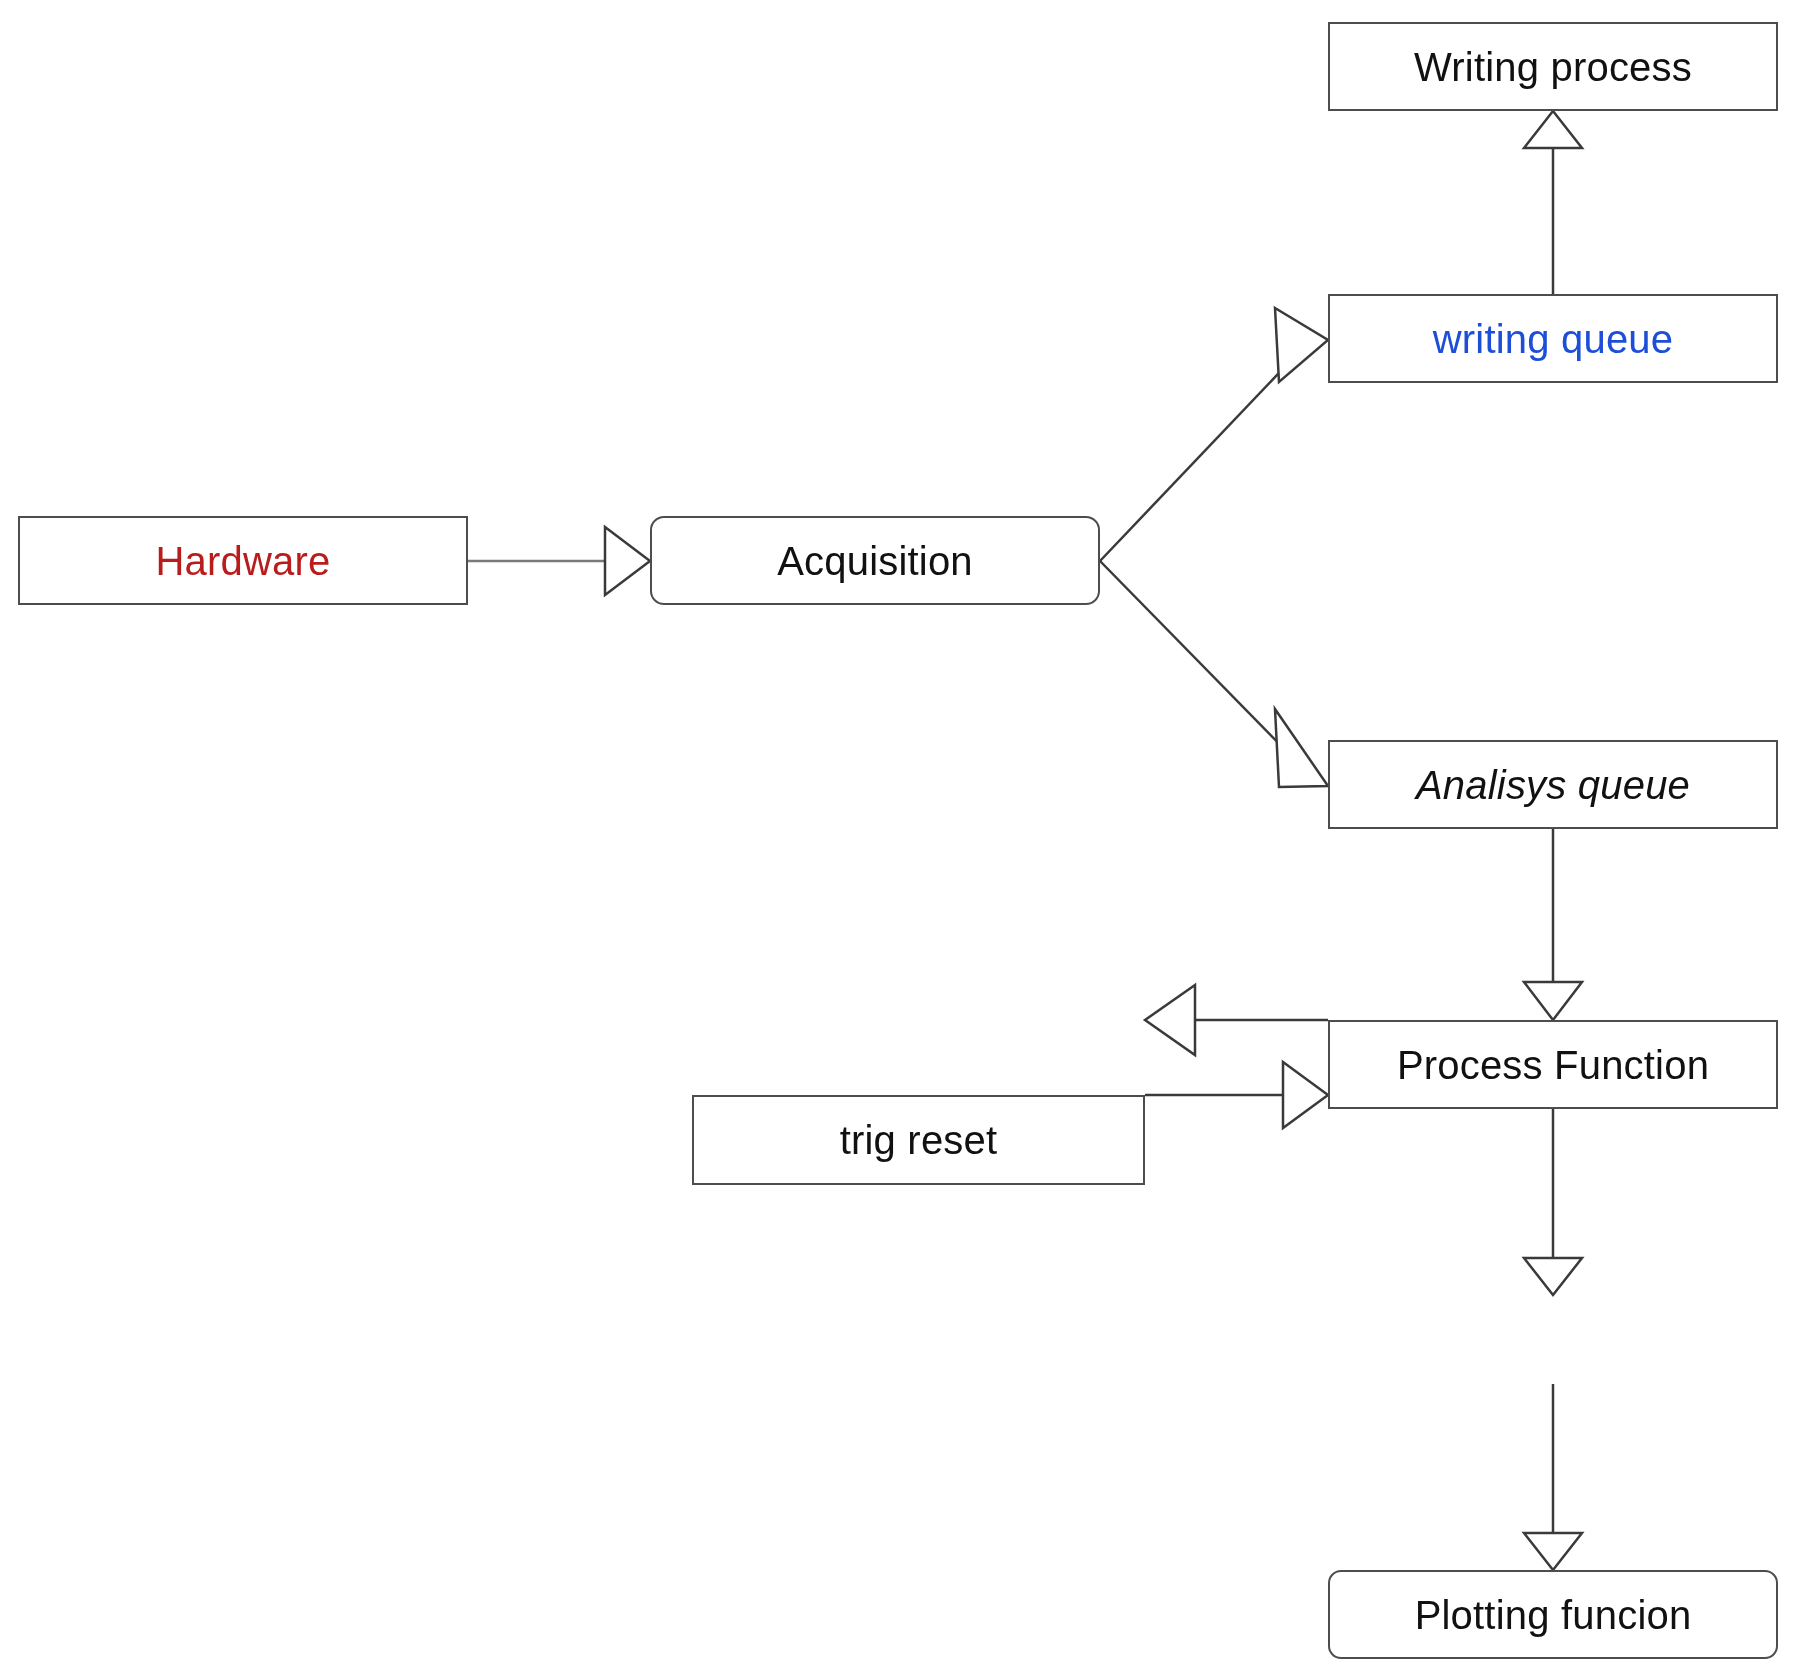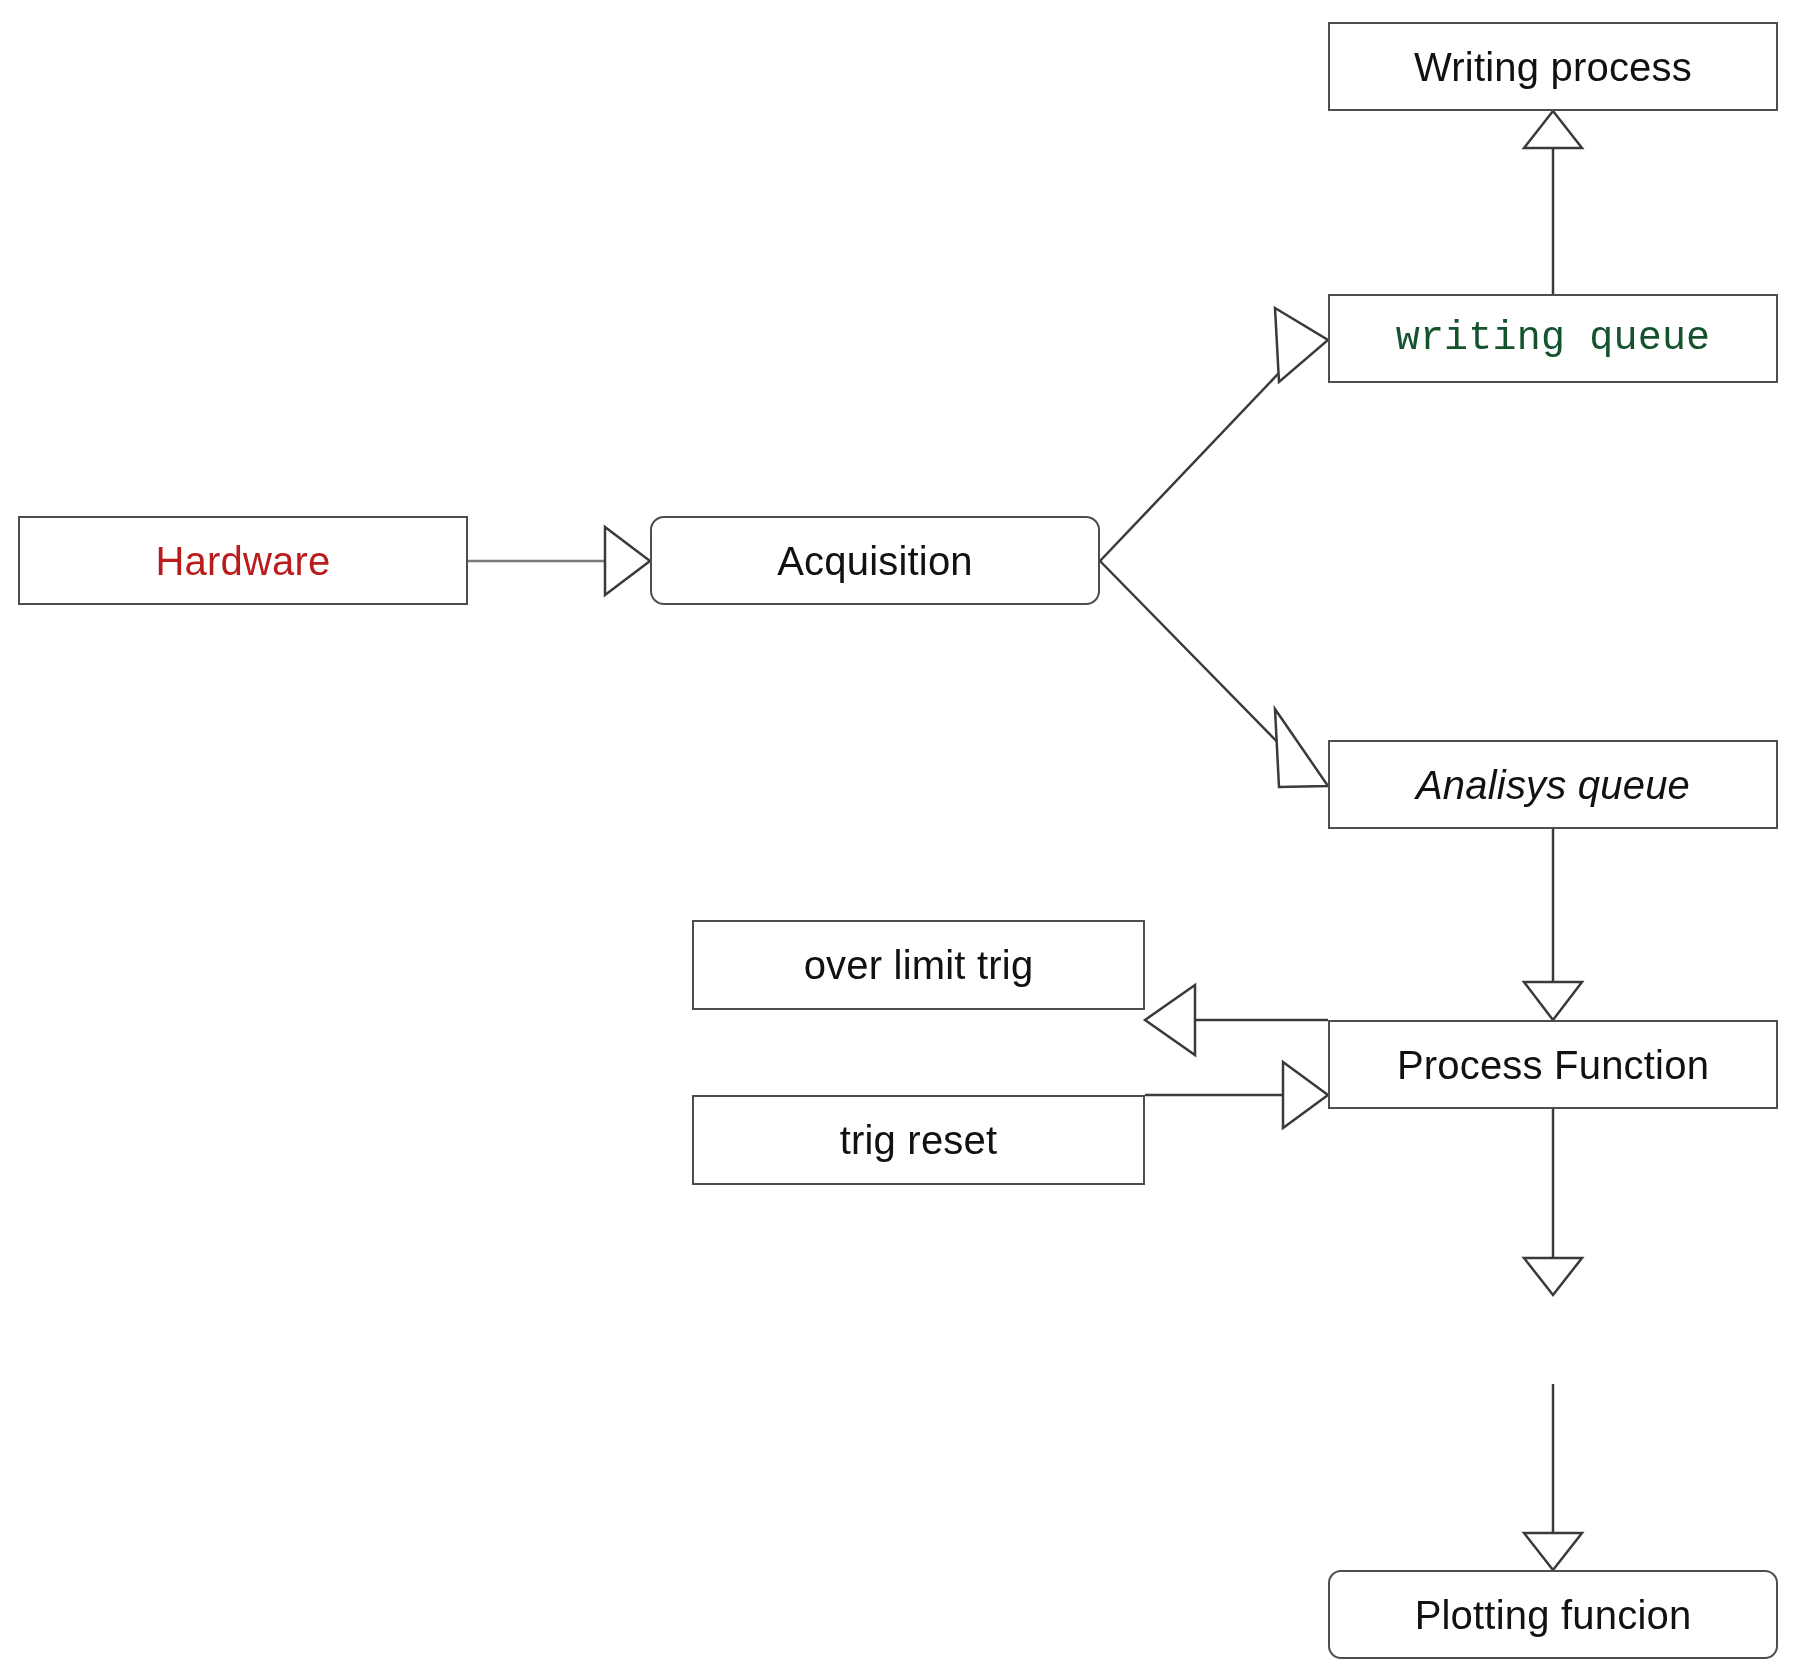--- a/index.html
+++ b/index.html
@@ -104,37 +104,34 @@
 
   <div class="node" id="node-acquisition" style="left: 650px; top: 516px; width: 450px; height: 89px; border-color: rgb(77, 77, 77); background: rgb(255, 255, 255); border-radius: 14px;">
     <span class="node-label" style="color: rgb(17, 17, 17);">Acquisition</span>
   </div>
 
   <div class="node" id="node-writing-process" style="left: 1328px; top: 22px; width: 450px; height: 89px; border-color: rgb(77, 77, 77); background: rgb(255, 255, 255);">
     <span class="node-label" style="color: rgb(17, 17, 17);">Writing process</span>
   </div>
 
   <div class="node" id="node-writing-queue" style="left: 1328px; top: 294px; width: 450px; height: 89px; border-color: rgb(77, 77, 77); background: rgb(255, 255, 255);">
-    <span class="node-label" style="color: #14532d; font-family: Liberation Mono, monospace;">writing queue</span>
+    <span class="node-label" style="color: #1d4ed8;">writing queue</span>
   </div>
 
   <div class="node" id="node-analisys-queue" style="left: 1328px; top: 740px; width: 450px; height: 89px; border-color: rgb(77, 77, 77); background: rgb(255, 255, 255);">
     <span class="node-label" style="color: rgb(17, 17, 17); font-style: italic;">Analisys queue</span>
   </div>
 
   <div class="node" id="node-process-function" style="left: 1328px; top: 1020px; width: 450px; height: 89px; border-color: rgb(77, 77, 77); background: rgb(255, 255, 255);">
     <span class="node-label" style="color: rgb(17, 17, 17);">Process Function</span>
   </div>
 
 
   <div class="node" id="node-plotting-funcion" style="left: 1328px; top: 1570px; width: 450px; height: 89px; border-color: rgb(77, 77, 77); background: rgb(255, 255, 255); border-radius: 13px;">
     <span class="node-label" style="color: rgb(17, 17, 17);">Plotting funcion</span>
   </div>
 
-  <div class="node" id="node-over-limit-trig" style="left: 692px; top: 920px; width: 453px; height: 90px; border-color: rgb(77, 77, 77); background: rgb(255, 255, 255);">
-    <span class="node-label" style="color: rgb(17, 17, 17);">over limit trig</span>
-  </div>
 
   <div class="node" id="node-trig-reset" style="left: 692px; top: 1095px; width: 453px; height: 90px; border-color: rgb(77, 77, 77); background: rgb(255, 255, 255);">
     <span class="node-label" style="color: rgb(17, 17, 17);">trig reset</span>
   </div>
 
 </div>
 
 </body></html>

